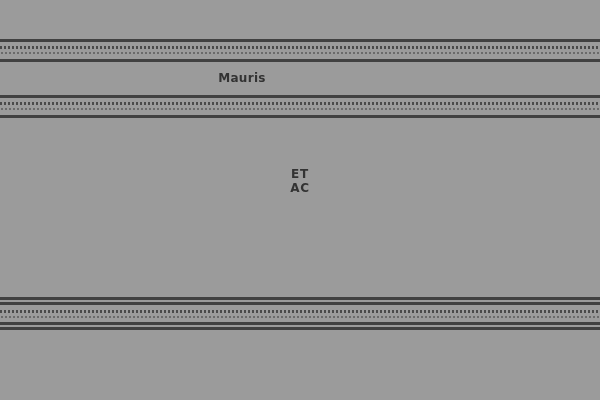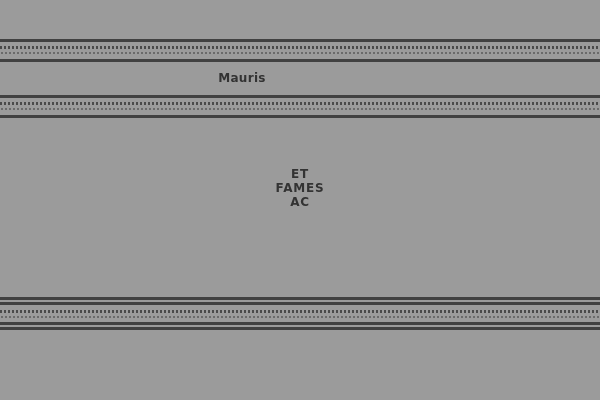--- a/index.html
+++ b/index.html
@@ -92,21 +92,20 @@
 
 <div class="band band-header-bottom">
   <div class="rule"></div>
   <div class="squares m4"></div>
   <div class="dots m3"></div>
   <div class="rule m5"></div>
 </div>
 
 <div class="word-stack">
   <div>ET</div>
-  <div>FAMES</div>
   <div>AC</div>
 </div>
 
 <div class="band band-footer">
   <div class="rule"></div>
   <div class="rule m2"></div>
   <div class="squares m5"></div>
   <div class="dots m3"></div>
   <div class="rule m4"></div>
   <div class="rule m2"></div>

